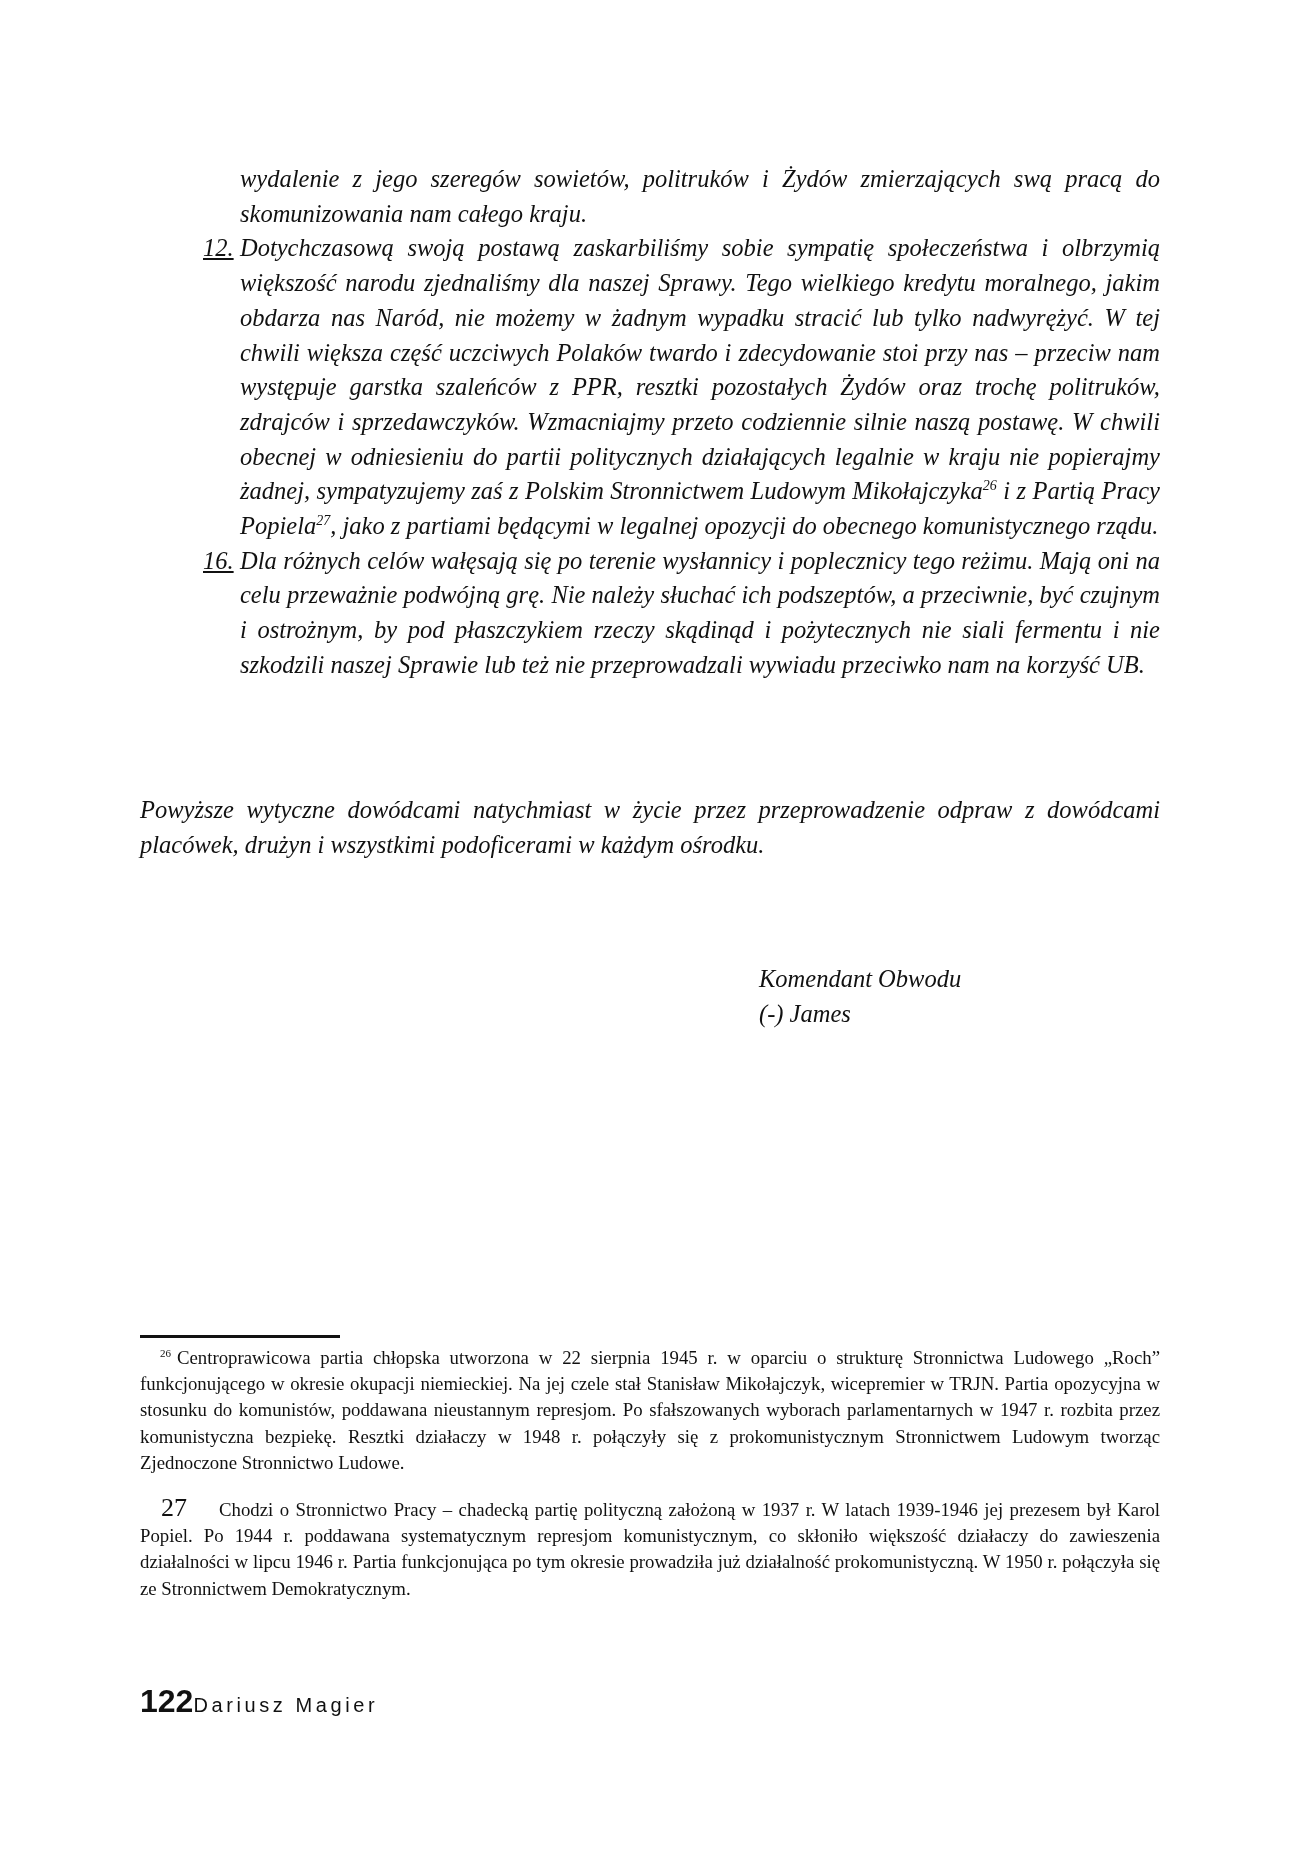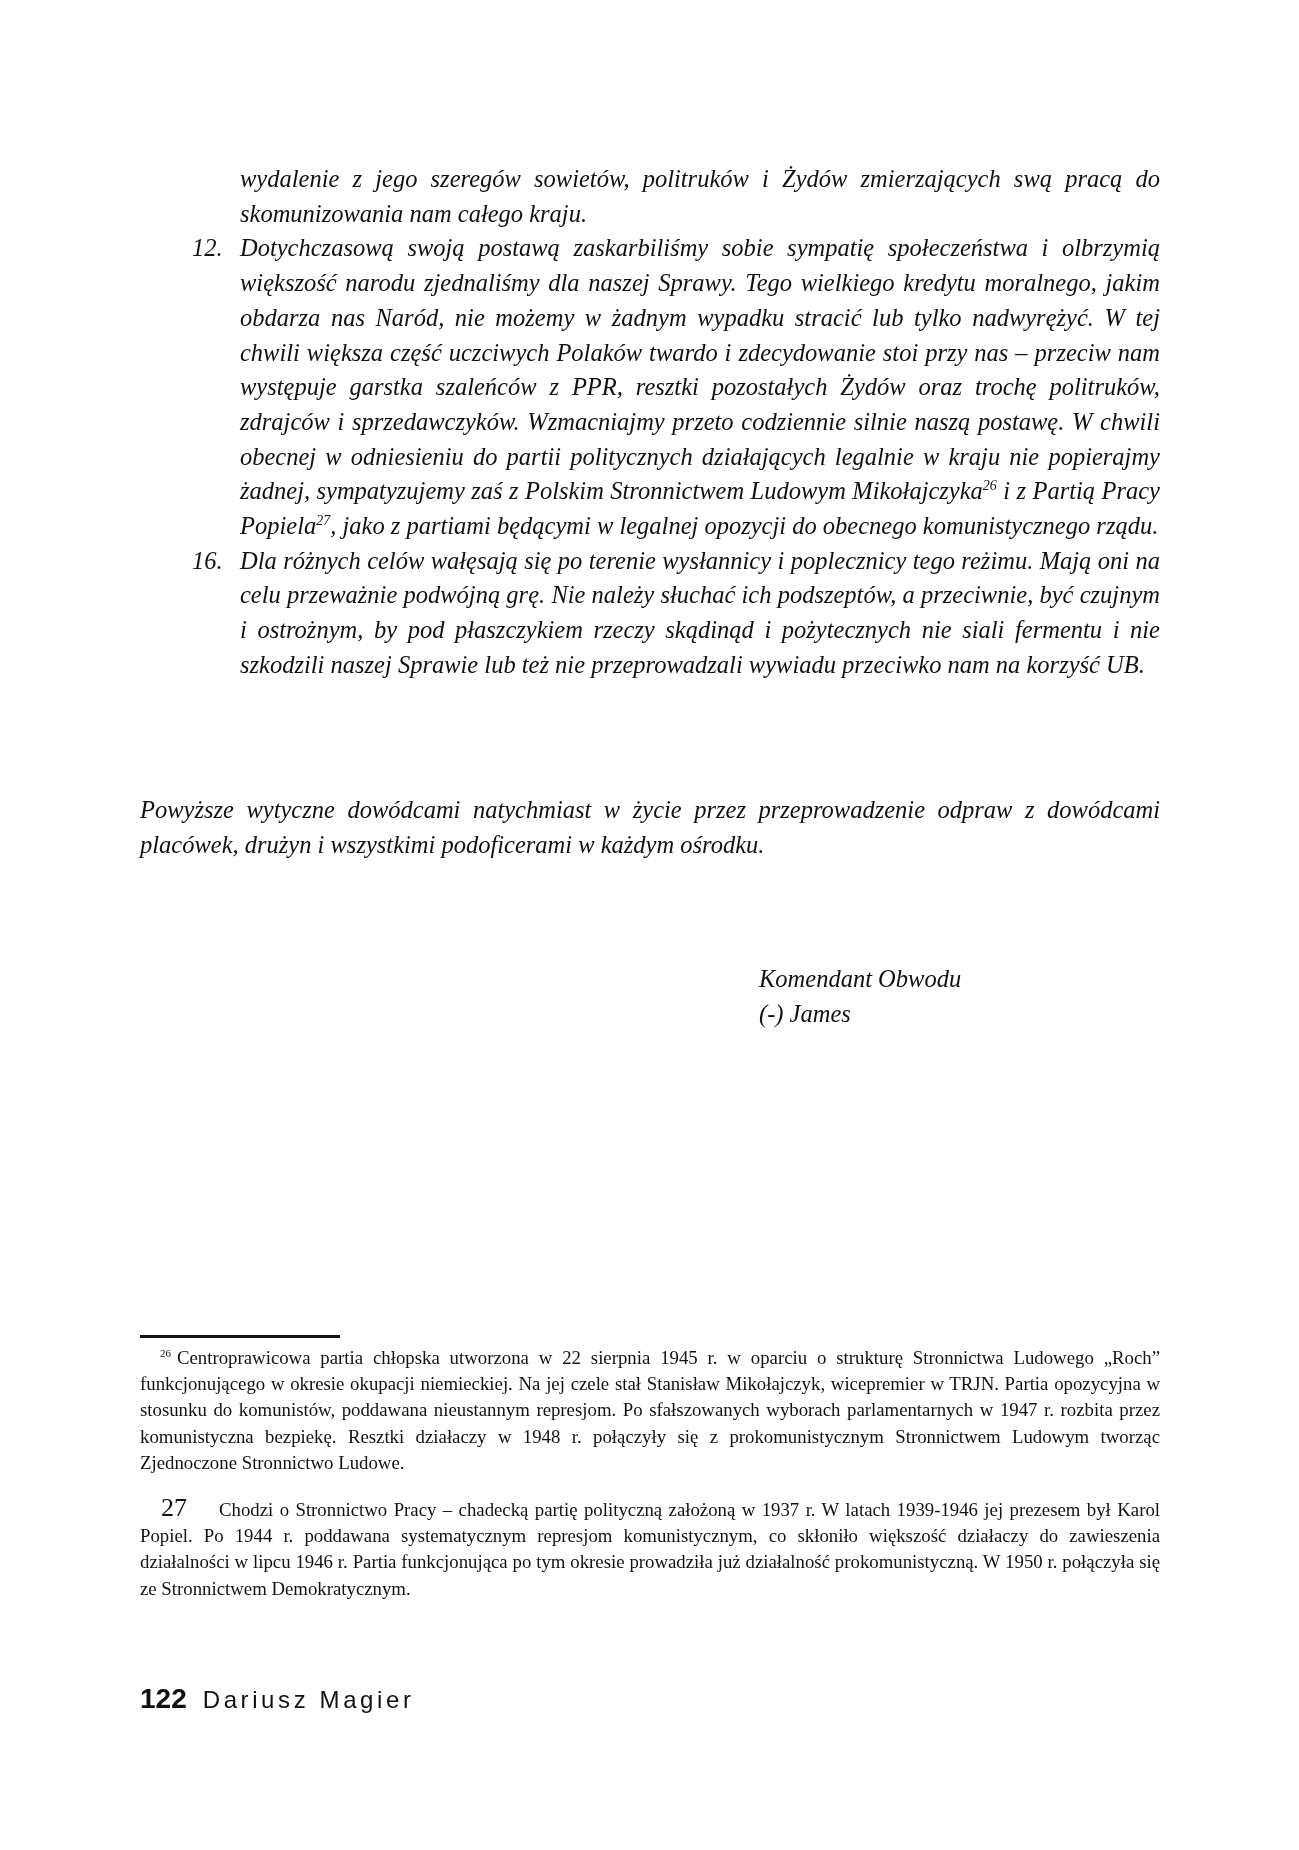--- a/index.html
+++ b/index.html
@@ -2,35 +2,35 @@
 <html><head>
 <meta charset="utf-8">
 <style>
   html, body { margin: 0; padding: 0; background: #ffffff; }
   body { width: 1299px; height: 1850px; position: relative; overflow: hidden; color: #111; }
   .page { position: absolute; left: 0; top: 0; width: 1299px; height: 1500px; }
   .body-text { font-family: "Liberation Serif", serif; font-style: italic; font-size: 24.5px; line-height: 34.7px; }
   .list { position: absolute; left: 140px; top: 162px; width: 1020px; }
   .list-item { position: relative; padding-left: 100px; text-align: justify; text-align-last: left; }
   .list-item.cont { padding-left: 100px; }
-  .list-num { position: absolute; left: 52px; top: 0; font-style: italic; }
+  .list-num { position: absolute; left: 63px; top: 0; font-style: italic; text-decoration: underline; }
   .closing { position: absolute; left: 140px; top: 793px; width: 1020px; text-align: justify; text-align-last: left; }
   .signature { position: absolute; top: 962px; right: 140px; width: 400px; text-align: left; }
   .signature .sig-line { display: block; }
   .signature .sig-name { display: block; padding-right: 74px; }
   .rule { position: absolute; left: 140px; top: 1335px; width: 200px; height: 3px; background: #111; }
   .footnotes { position: absolute; left: 140px; top: 1340px; width: 1020px; font-family: "Liberation Serif", serif; font-size: 18.8px; line-height: 26.2px; }
   .fn { text-align: justify; text-align-last: left; margin: 0; }
   .fn + .fn { margin-top: 19px; }
   .fn-mark-sup { font-size: 11px; vertical-align: 7px; margin-left: 20px; margin-right: 6px; }
   .fn-mark-big { font-size: 26px; margin-left: 21px; margin-right: 32px; }
   sup.ref { font-size: 14px; vertical-align: 9px; line-height: 0; }
   .running-foot { position: absolute; left: 140px; top: 1683px; font-family: "Liberation Sans", sans-serif; }
-  .page-number { font-weight: bold; font-size: 28px; }
-  .author { font-size: 24px; letter-spacing: 3.6px; margin-left: 16px; }
+  .page-number { font-weight: bold; font-size: 32px; }
+  .author { font-size: 20px; letter-spacing: 3.6px; }
 </style>
 </head>
 <body>
 
 <div class="page">
 
   <div class="list body-text">
     <div class="list-item cont">
       <span>wydalenie z jego szeregów sowietów, politruków i Żydów zmierzających swą pracą do skomunizowania nam całego kraju.</span>
     </div>

